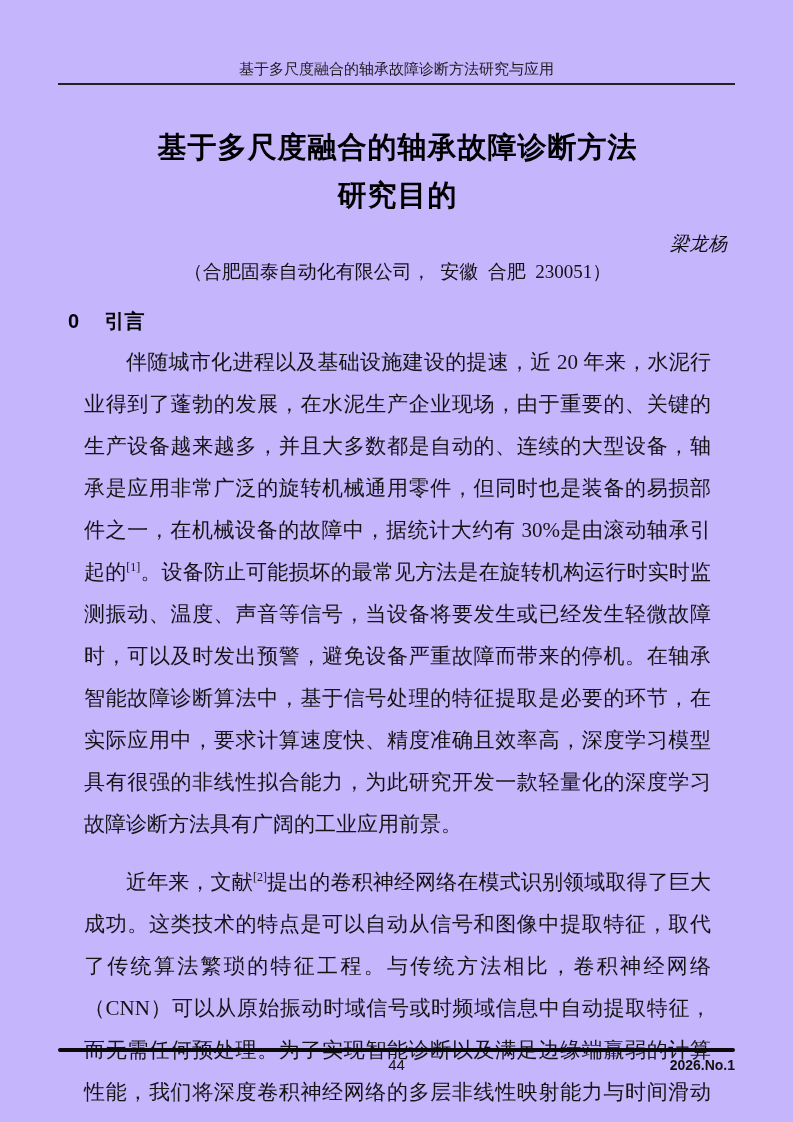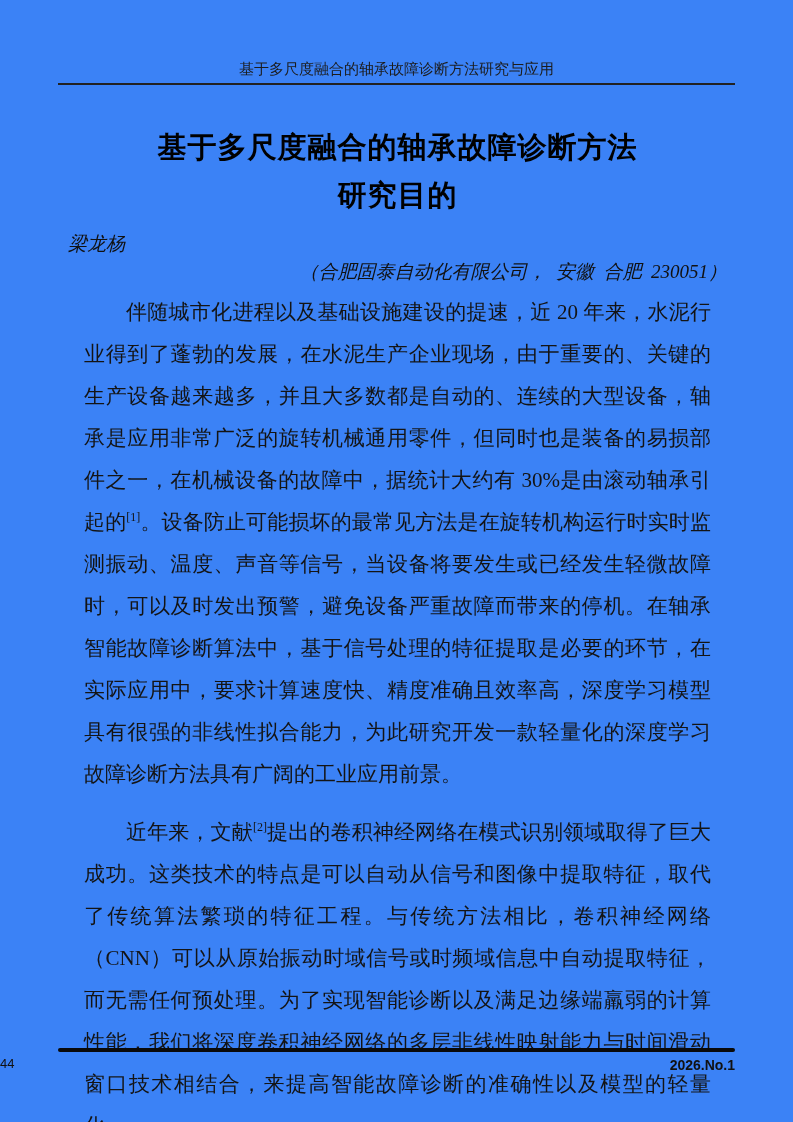--- a/index.html
+++ b/index.html
@@ -1,21 +1,21 @@
 <!DOCTYPE html>
 <html><head>
 <meta charset="utf-8">
 <style>
   html, body { margin: 0; padding: 0; background: #888; }
   .page {
     position: relative;
     width: 793px;
     height: 1122px;
     margin: 0 auto;
-    background: #3b82f6;
+    background: #c4b5fd;
     color: #111111;
     font-family: "Liberation Serif", serif;
     overflow: hidden;
     box-sizing: border-box;
   }
   .content {
     padding: 0 66px 0 68px;
   }
   .running-title {
     padding-top: 59px;
@@ -35,31 +35,30 @@
     font-family: "Liberation Sans", sans-serif;
     font-weight: bold;
     font-size: 29px;
     line-height: 48px;
     color: #000000;
     letter-spacing: 1px;
   }
   .paper-title .t-line { display: block; }
   .author {
     margin-top: 13px;
-    text-align: left;
+    text-align: right;
     font-size: 19px;
     line-height: 24px;
     font-style: italic;
   }
   .affiliation {
     margin-top: 3px;
-    text-align: right;
+    text-align: center;
     font-size: 19px;
     line-height: 26px;
-    font-style: italic;
     white-space: pre;
   }
   .sec-head {
     margin: 22px 0 0 0;
     font-family: "Liberation Sans", sans-serif;
     font-weight: bold;
     font-size: 20px;
     line-height: 28px;
     color: #000000;
   }
@@ -93,21 +92,22 @@
     border-radius: 2px;
   }
   .foot-row {
     position: relative;
     margin-top: 4px;
     height: 20px;
     font-family: "Liberation Sans", sans-serif;
   }
   .page-number {
     display: block;
-    font-size: 13px;
+    text-align: center;
+    font-size: 15px;
     color: #111;
   }
   .issue-label {
     position: absolute;
     right: 58px;
     top: 1px;
     font-size: 14px;
     font-weight: bold;
     color: #111;
   }
@@ -123,20 +123,24 @@
   <div class="content">
 
     <h1 class="paper-title">
       <span class="t-line">基于多尺度融合的轴承故障诊断方法</span>
       <span class="t-line">研究目的</span>
     </h1>
 
     <div class="author">梁龙杨</div>
     <div class="affiliation">（合肥固泰自动化有限公司，  安徽  合肥  230051）</div>
 
+    <h2 class="sec-head">
+      <span class="sec-num">0</span>
+      <span class="sec-label">引言</span>
+    </h2>
 
     <p class="body-para first"><span>伴随城市化进程以及基础设施建设的提速，近 20 年来，水泥行业得到了蓬勃的发展，在水泥生产企业现场，由于重要的、关键的生产设备越来越多，并且大多数都是自动的、连续的大型设备，轴承是应用非常广泛的旋转机械通用零件，但同时也是装备的易损部件之一，在机械设备的故障中，据统计大约有 30%是由滚动轴承引起的</span><sup>[1]</sup><span>。设备防止可能损坏的最常见方法是在旋转机构运行时实时监测振动、温度、声音等信号，当设备将要发生或已经发生轻微故障时，可以及时发出预警，避免设备严重故障而带来的停机。在轴承智能故障诊断算法中，基于信号处理的特征提取是必要的环节，在实际应用中，要求计算速度快、精度准确且效率高，深度学习模型具有很强的非线性拟合能力，为此研究开发一款轻量化的深度学习故障诊断方法具有广阔的工业应用前景。</span></p>
 
     <p class="body-para"><span>近年来，文献</span><sup>[2]</sup><span>提出的卷积神经网络在模式识别领域取得了巨大成功。这类技术的特点是可以自动从信号和图像中提取特征，取代了传统算法繁琐的特征工程。与传统方法相比，卷积神经网络（CNN）可以从原始振动时域信号或时频域信息中自动提取特征，而无需任何预处理。为了实现智能诊断以及满足边缘端羸弱的计算性能，我们将深度卷积神经网络的多层非线性映射能力与时间滑动窗口技术相结合，来提高智能故障诊断的准确性以及模型的轻量化。</span></p>
 
     <h2 class="sec-head second">
       <span class="sec-num">1</span>
       <span class="sec-label">研究目的</span>
     </h2>
 

